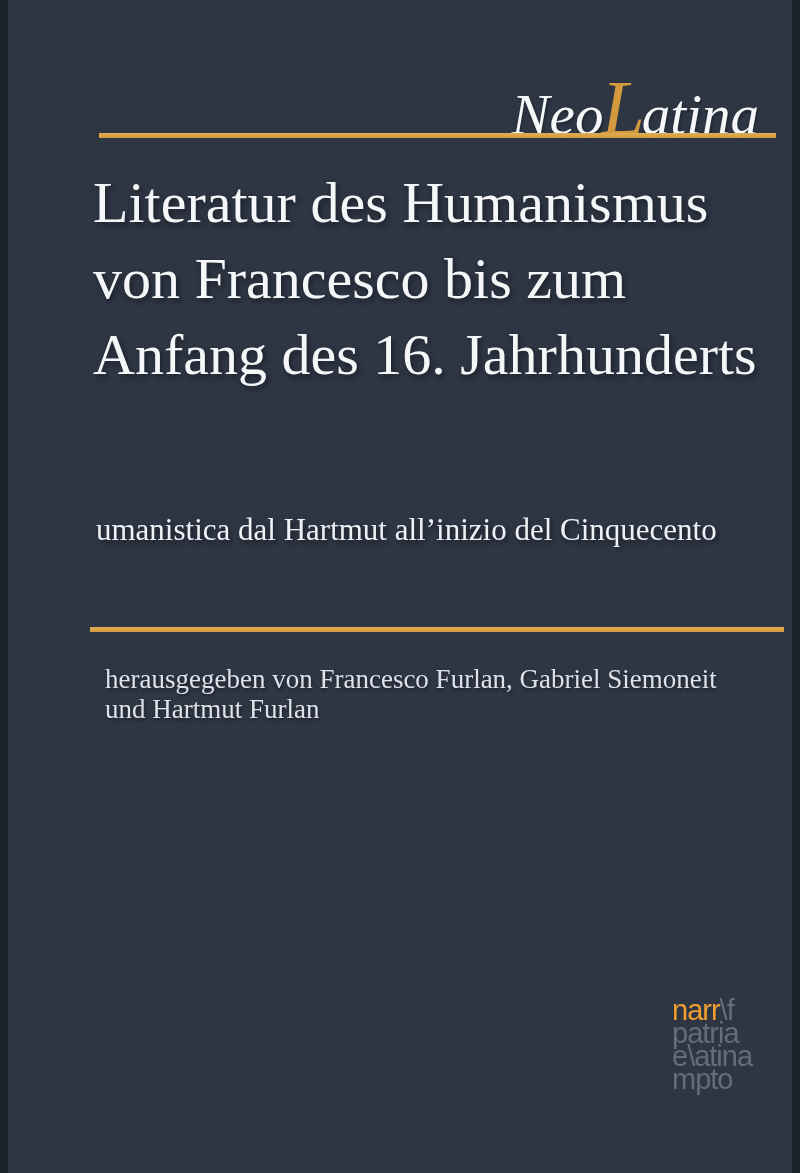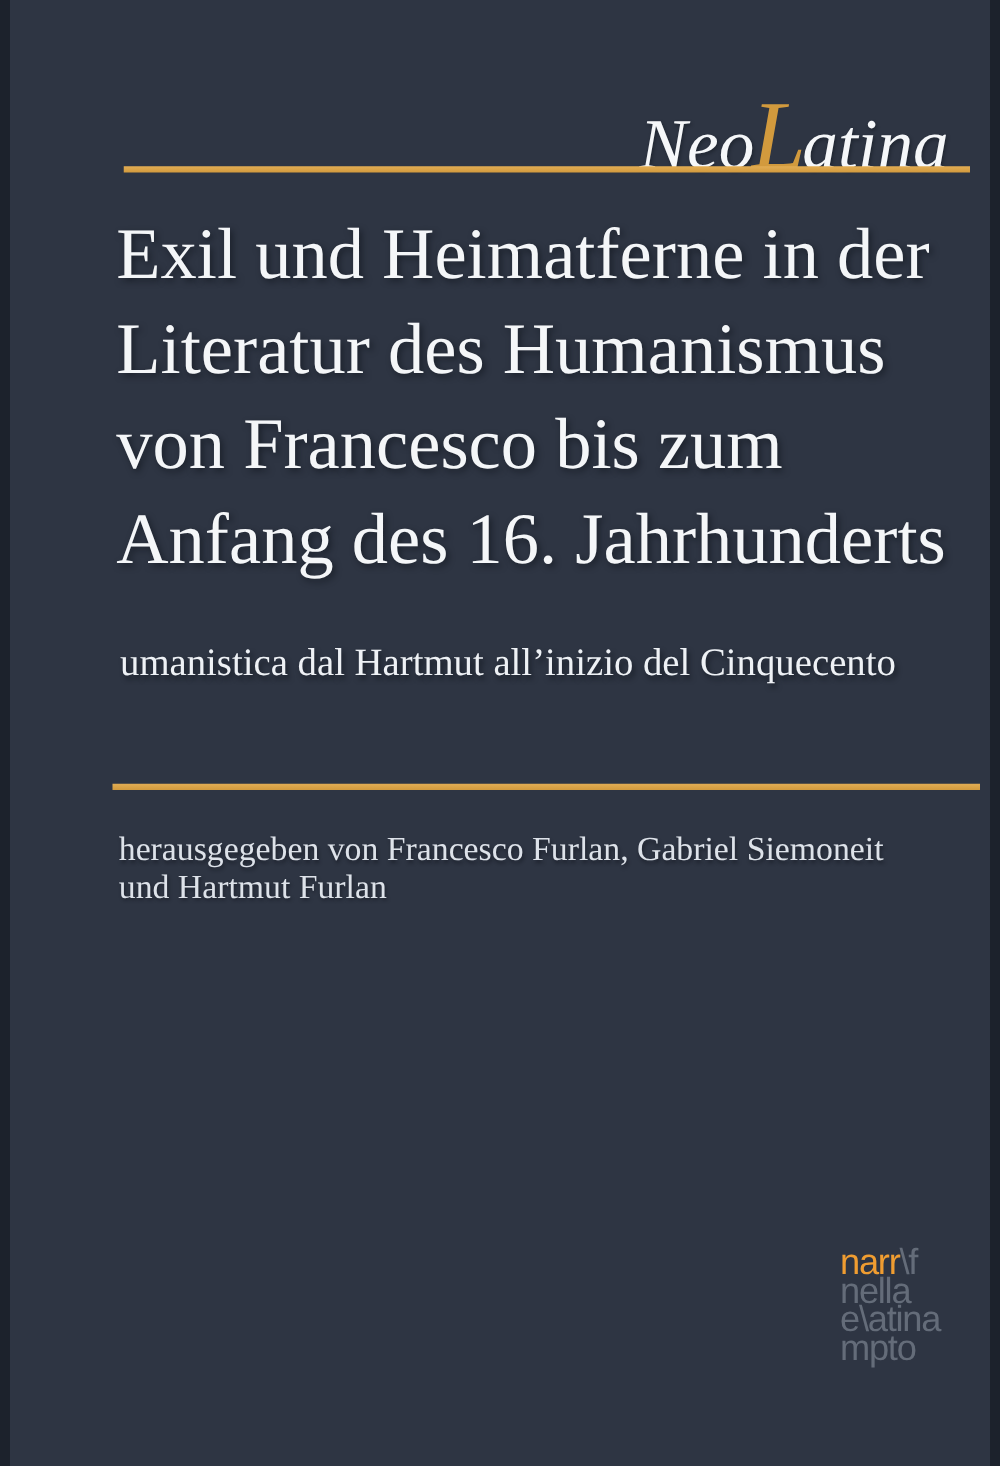--- a/index.html
+++ b/index.html
@@ -67,21 +67,21 @@
     font-size: 31px;
     line-height: 44px;
     color: #eef1f5;
     white-space: nowrap;
     text-shadow: 2px 3px 4px rgba(8,12,18,0.5);
   }
 
   
   .editors {
     position: absolute;
-    left: 87px;
+    left: 97px;
     top: 664px;
     font-size: 27px;
     line-height: 30px;
     color: #dde2e9;
     white-space: nowrap;
     text-shadow: 1px 2px 3px rgba(8,12,18,0.45);
   }
 
   
   .publisher {
@@ -101,37 +101,36 @@
 </head>
 <body>
 
 <div class="cover">
 
   <div class="wordmark"><span>Neo</span><span class="initial">L</span><span>atina</span></div>
 
   <div class="rule rule-top"></div>
 
   <div class="title">
-    <div>Exil und Heimatferne in der</div>
     <div>Literatur des Humanismus</div>
     <div>von Francesco bis zum</div>
     <div>Anfang des 16. Jahrhunderts</div>
   </div>
 
   <div class="subtitle">
     <div>umanistica dal Hartmut all’inizio del Cinquecento</div>
   </div>
 
   <div class="rule rule-mid"></div>
 
   <div class="editors">
     <div>herausgegeben von Francesco Furlan, Gabriel Siemoneit</div>
     <div>und Hartmut Furlan</div>
   </div>
 
   <div class="publisher">
     <div><span class="pub-accent">narr</span><span class="pub-gray">\f</span></div>
-    <div class="pub-gray">nella</div>
+    <div class="pub-gray">patria</div>
     <div class="pub-gray">e\atina</div>
     <div class="pub-gray">mpto</div>
   </div>
 
 </div>
 
 </body></html>

